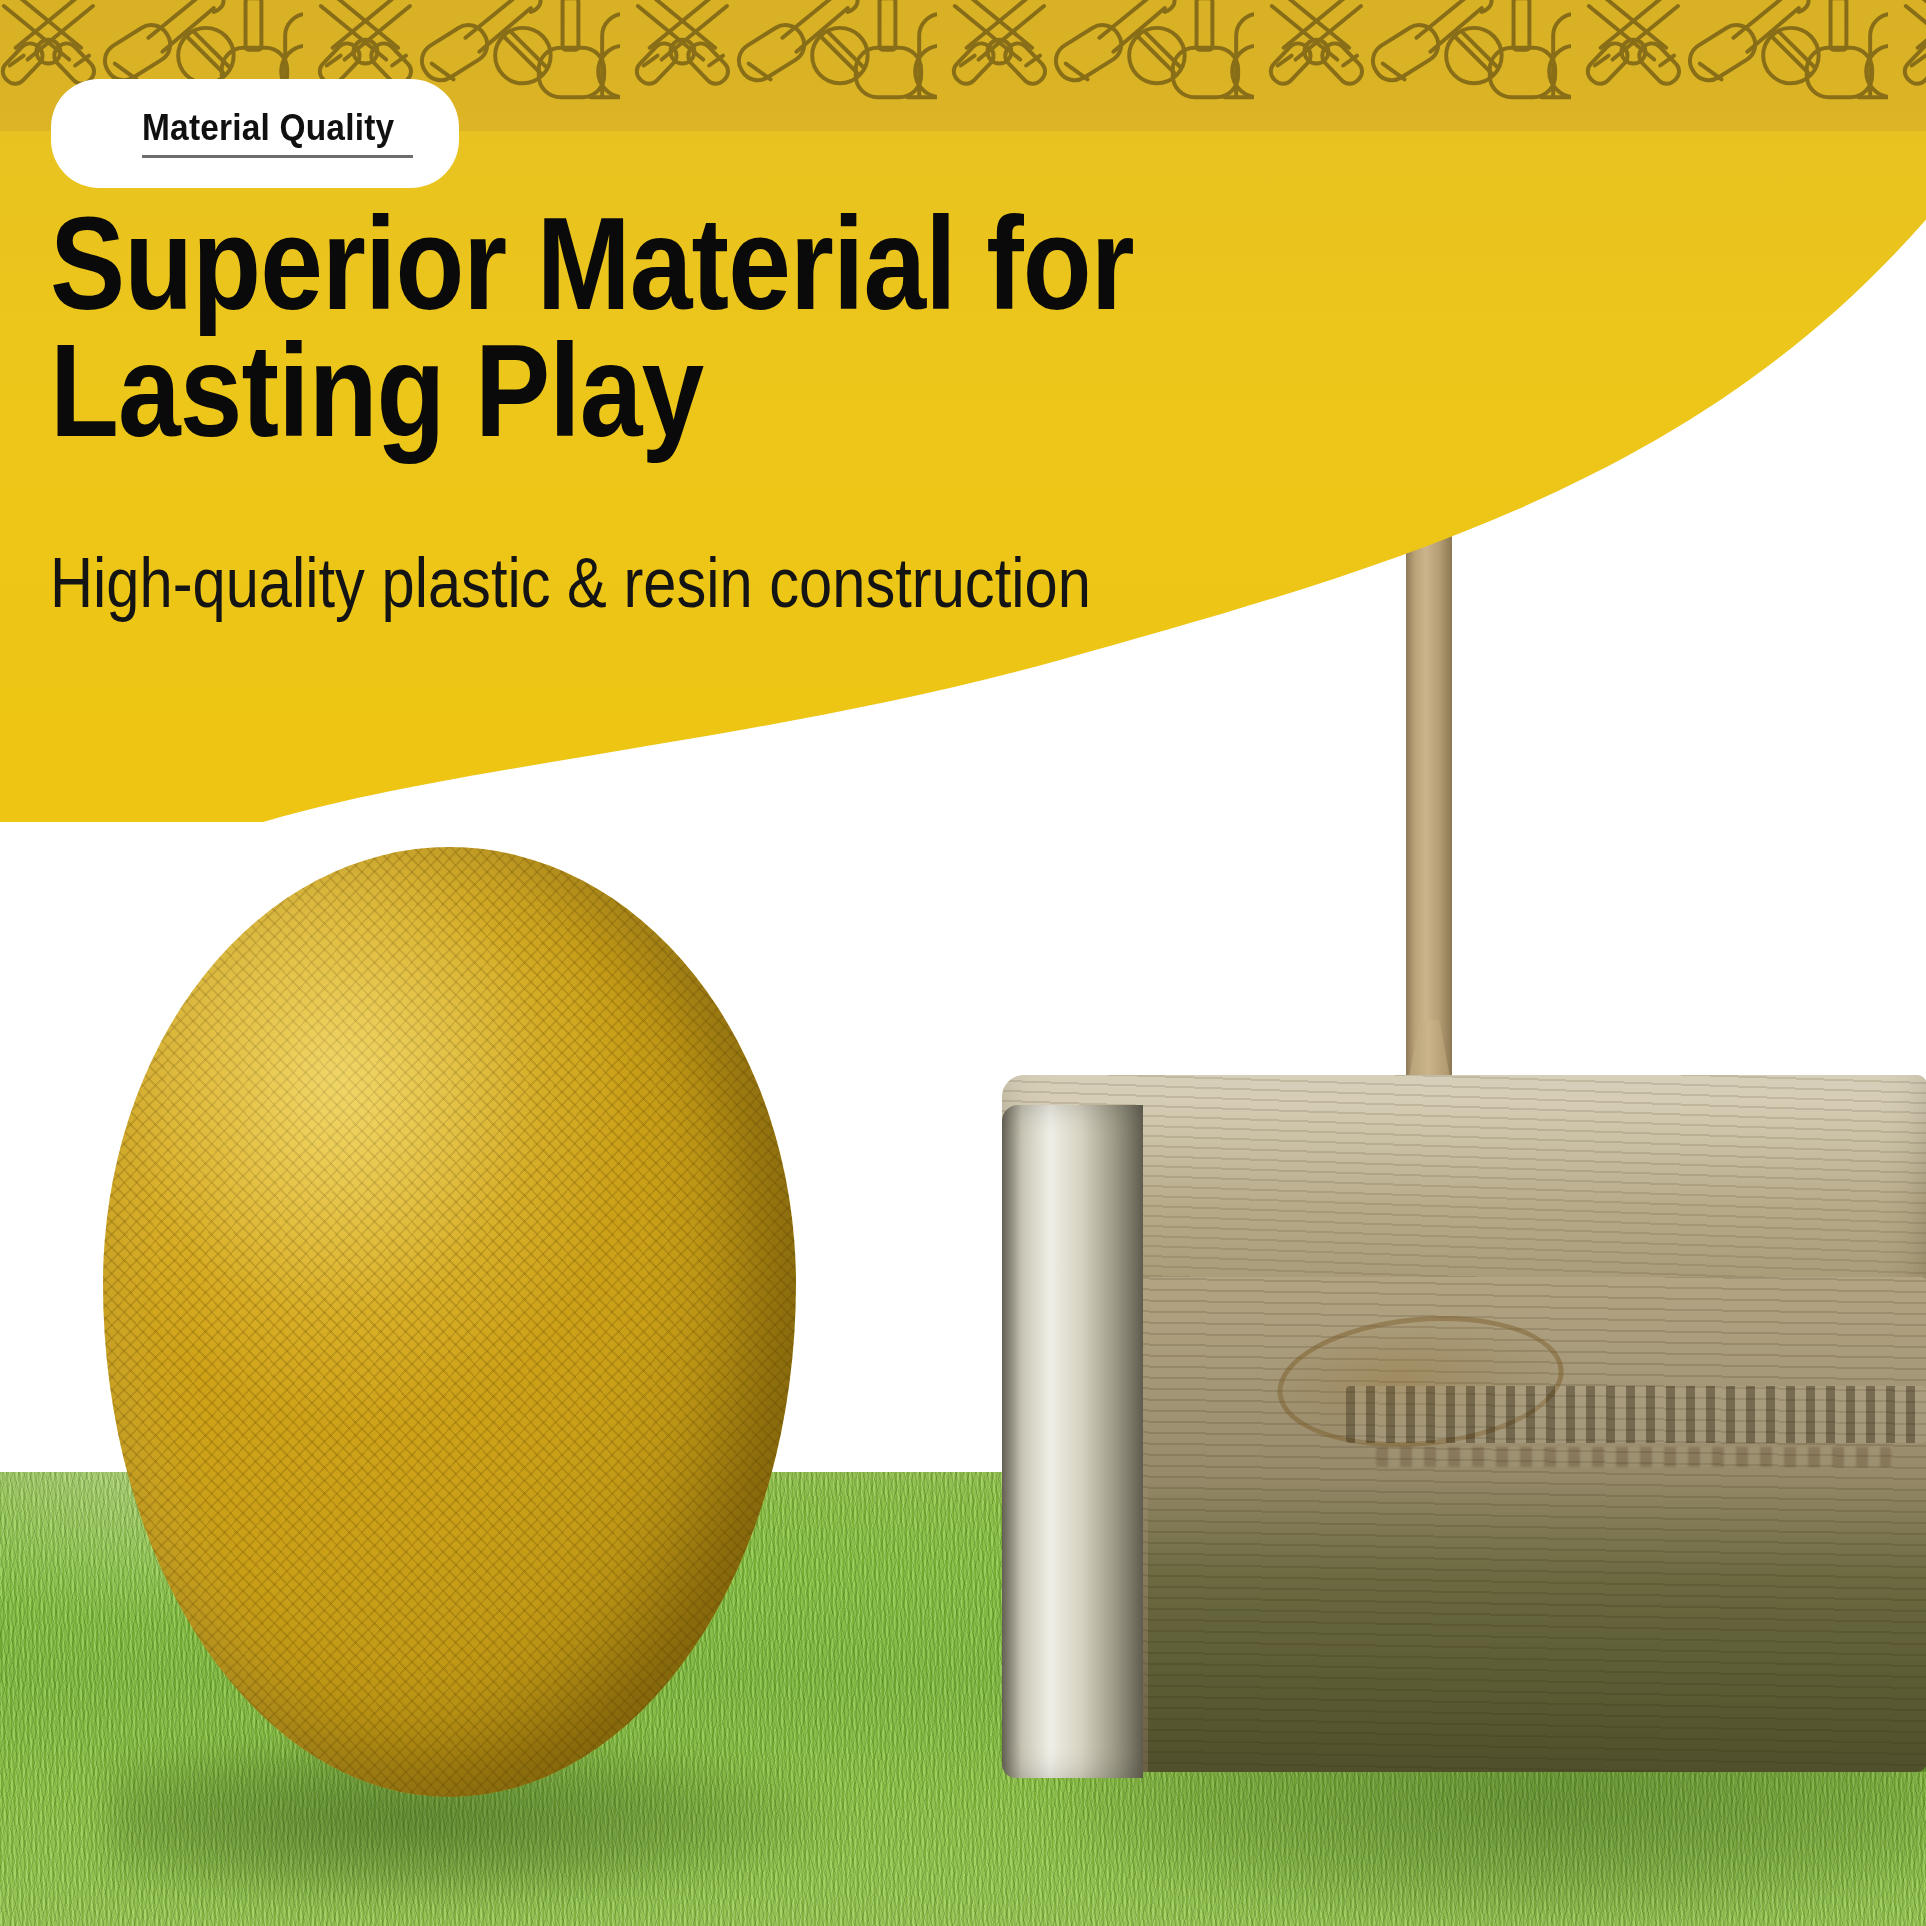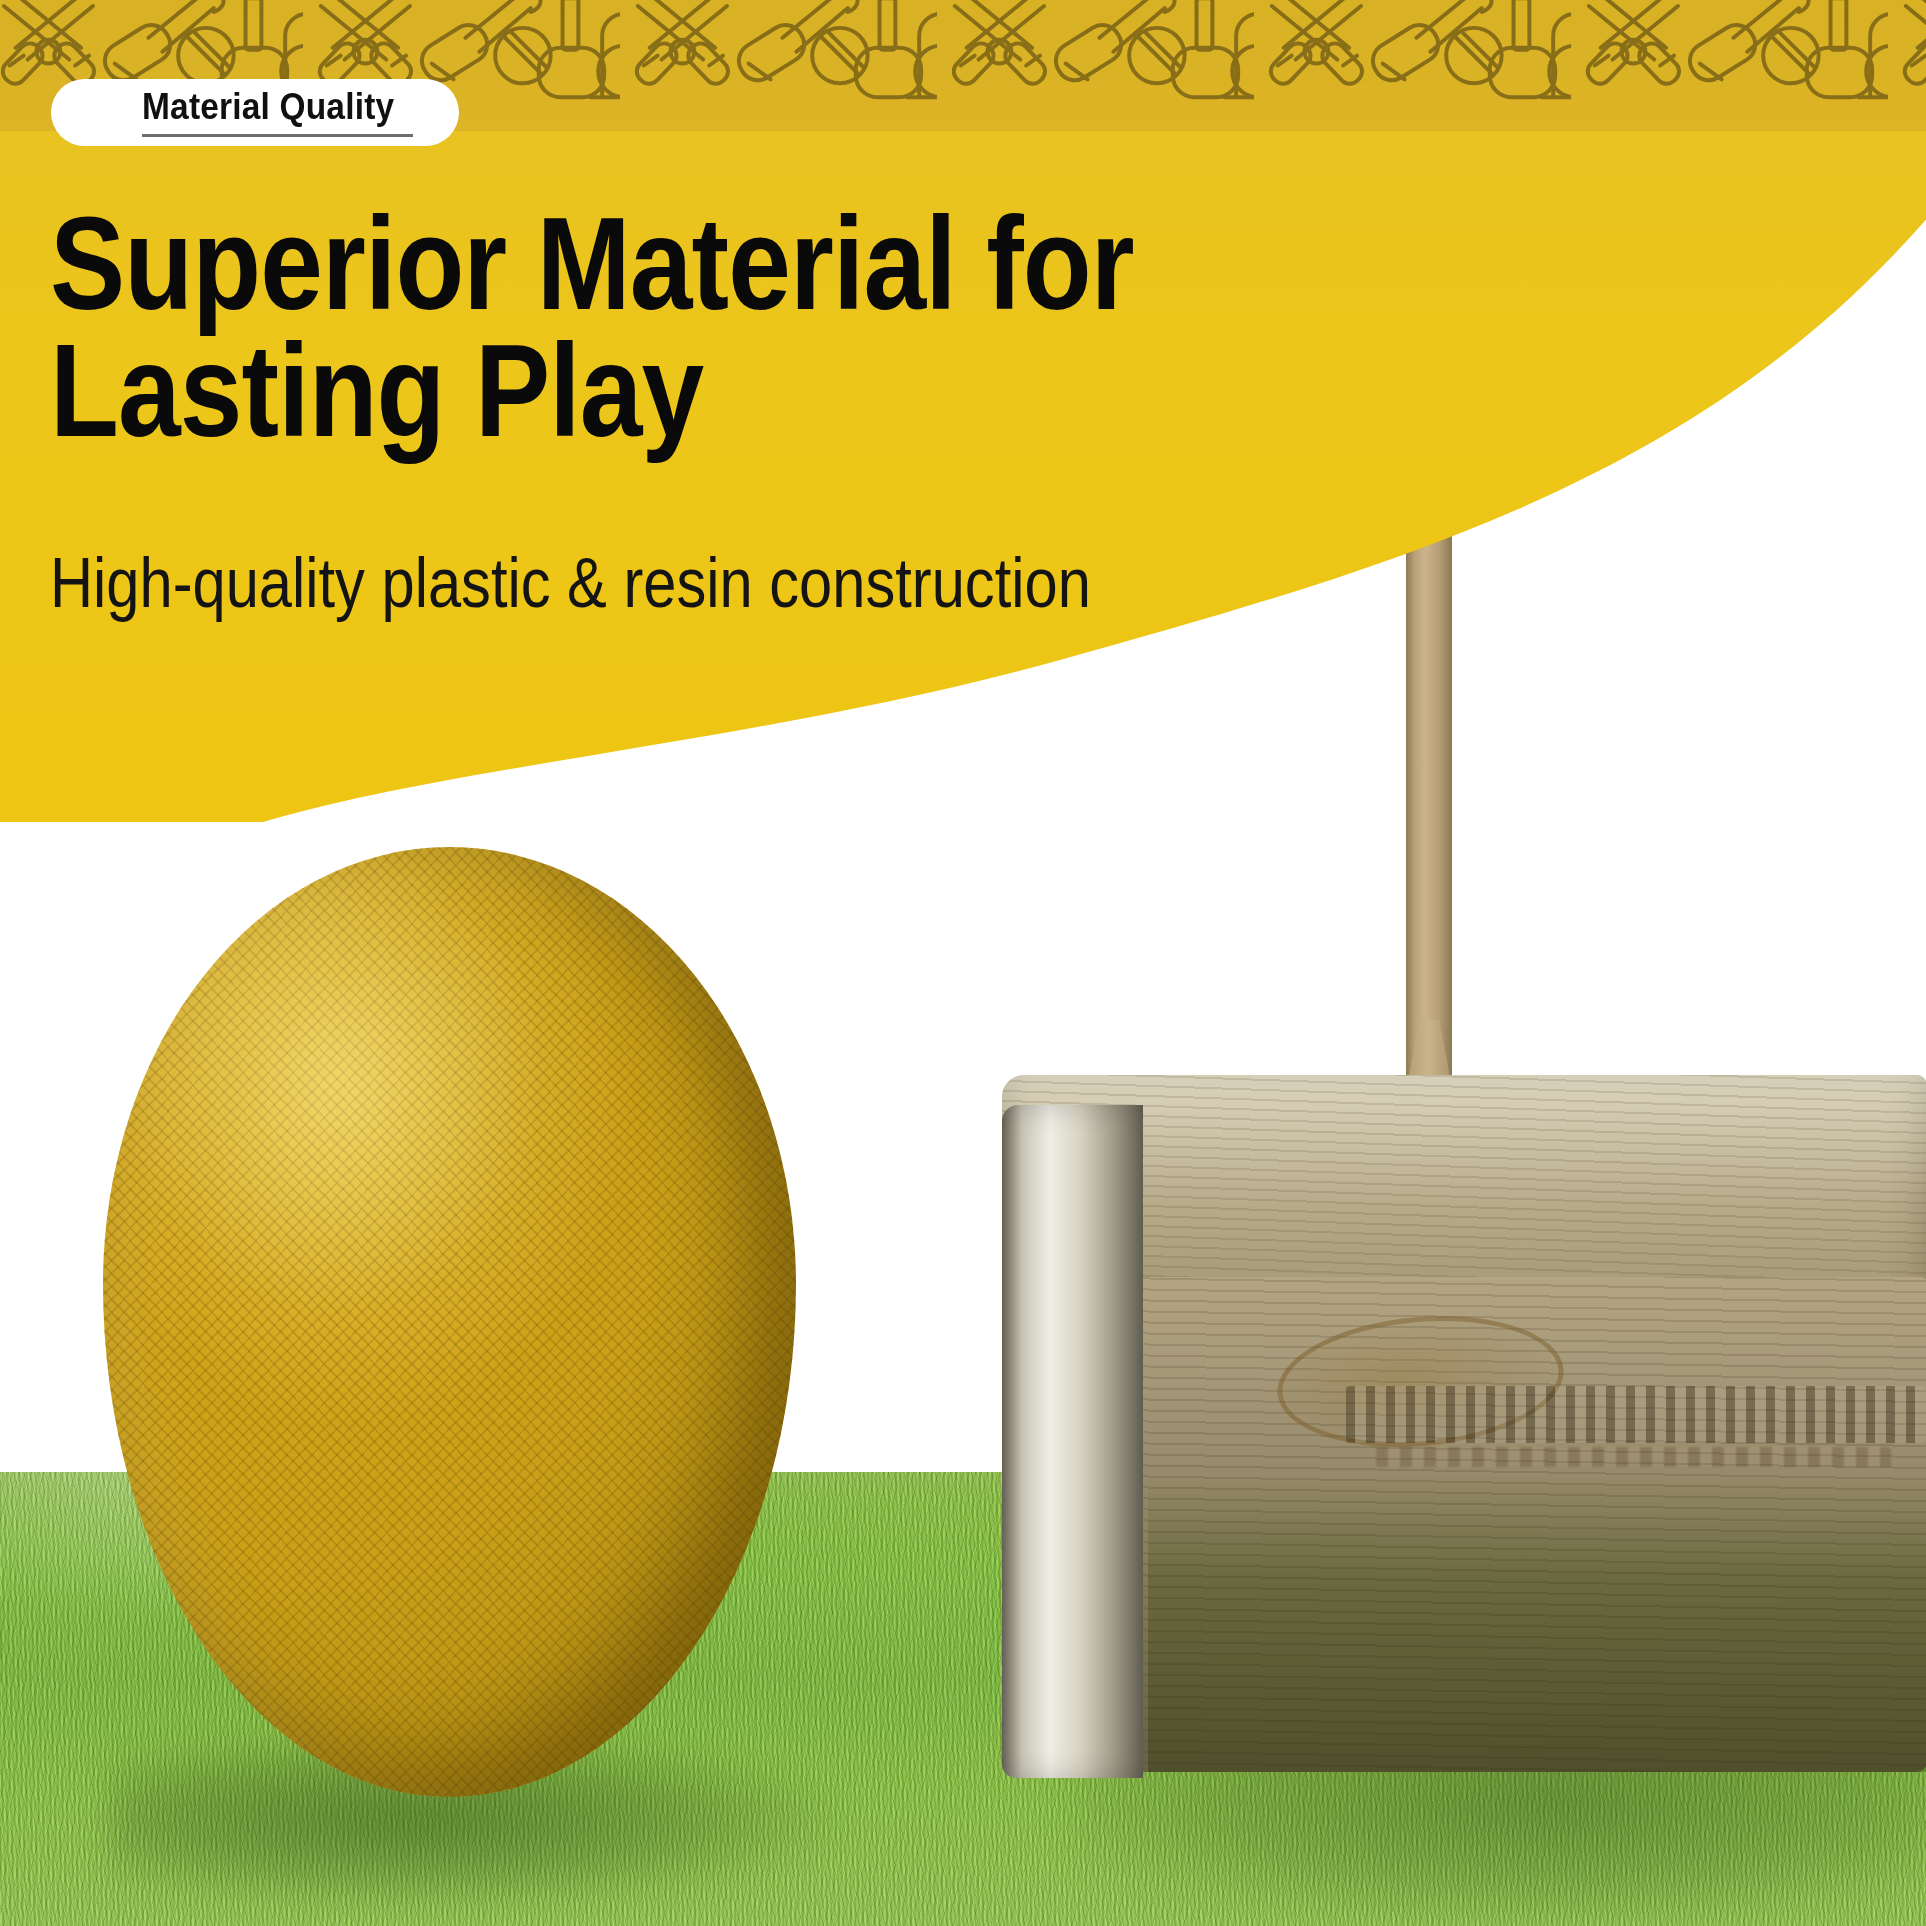--- a/index.html
+++ b/index.html
@@ -142,21 +142,21 @@
   .pattern-row{position:absolute;left:-14px;top:-8px;width:1980px;height:149px;display:flex;}
   .pattern-row svg{display:block;flex:0 0 auto;}
   .banner-overlay{
     position:absolute;left:0;top:0;width:1927px;height:131px;
     background:linear-gradient(180deg, rgba(0,0,0,.02) 0%, rgba(0,0,0,.0) 100%);
   }
 
   
   .badge{
     position:absolute;left:51px;top:79px;
-    min-width:297px;height:67px;
+    min-width:297px;height:109px;
     background:#ffffff;border-radius:48px;
     display:flex;align-items:center;
     padding:0 46px 0 91px;
     box-sizing:border-box;
   }
   .badge-inner{display:flex;flex-direction:column;align-items:flex-start;}
   .badge-text{
     font-size:36px;font-weight:700;color:#101010;
     letter-spacing:0.2px;line-height:1;
     font-family:"Liberation Sans", sans-serif;

